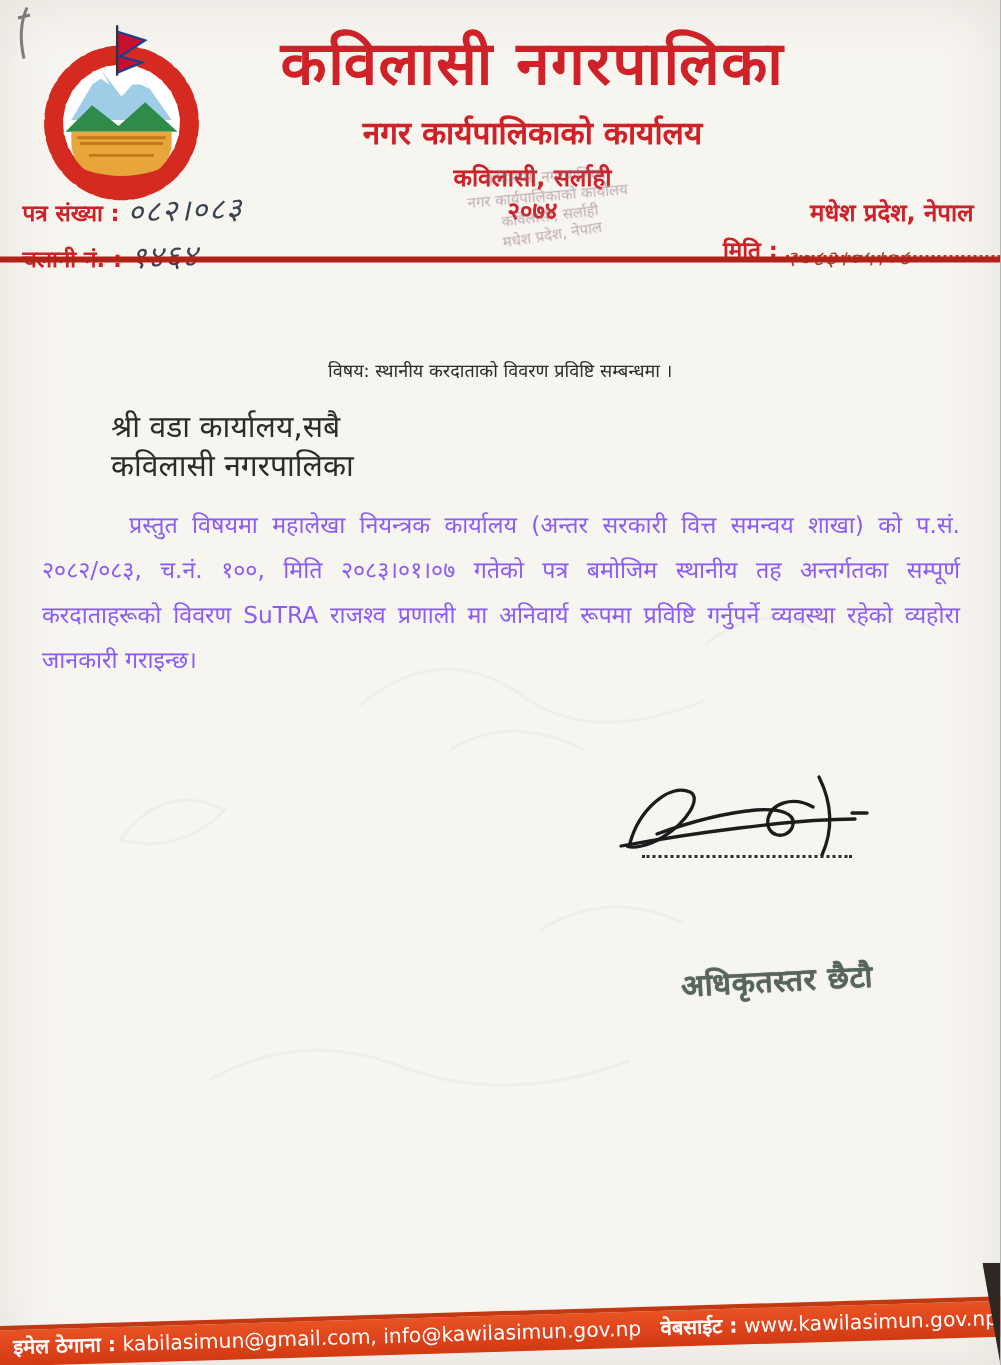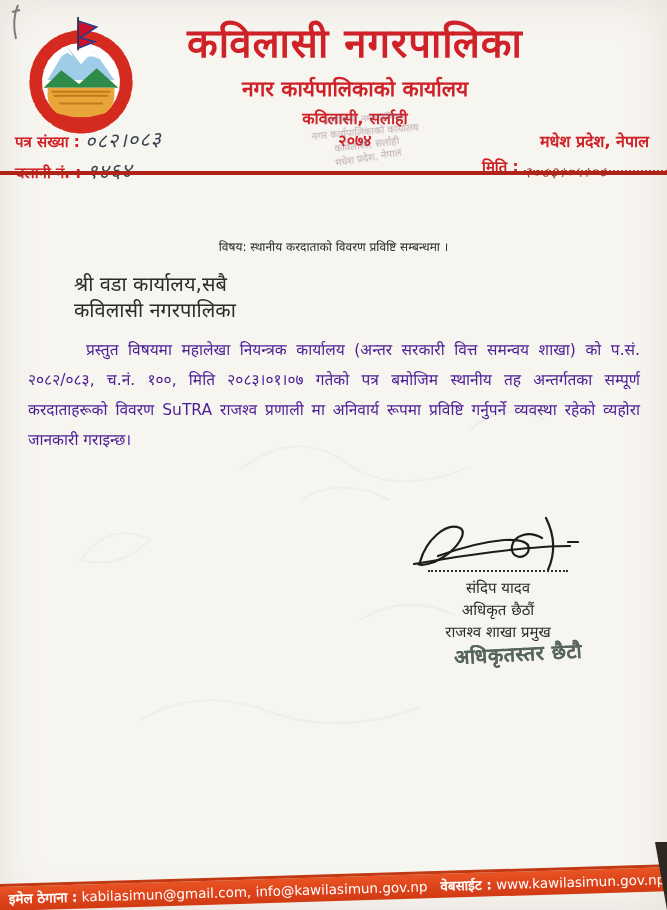--- a/index.html
+++ b/index.html
@@ -38,21 +38,21 @@
   
   .ink-stamp{position:absolute;left:282px;top:112px;width:168px;text-align:center;
     color:var(--stamp-purple);opacity:.55;transform:rotate(-7deg);font-size:10px;line-height:13px;
     filter:blur(.3px);}
   .ink-stamp .s1{transform:rotate(4deg);}
   .ink-stamp .s2{transform:rotate(2deg);}
   .ink-stamp .s4{transform:rotate(-2deg);}
   
   .subject{position:absolute;left:0;top:238px;width:667px;text-align:center;font-size:12px;color:var(--ink);}
   .addressee{position:absolute;left:38px;top:271px;font-size:20px;color:var(--ink);line-height:26px;margin-left:36px;}
-  .para{position:absolute;left:28px;width:612px;font-size:15.5px;color:#4c1d95;text-align:justify;line-height:30px;}
+  .para{position:absolute;left:28px;width:612px;font-size:15.5px;color:#8b5cf6;text-align:justify;line-height:30px;}
   .p1{top:335px;text-indent:58px;}
   .p2{top:431px;text-indent:12px;}
   
   .sig-svg{position:absolute;left:408px;top:512px;width:190px;height:64px;}
   .sig-dots{position:absolute;left:428px;top:570px;width:140px;border-bottom:2px dotted #2d2d2d;}
   .sig-block{position:absolute;left:408px;top:577px;width:180px;text-align:center;font-size:15px;color:var(--ink);line-height:21px;}
   .sig-line{margin-top:1px;}
   .level-stamp{position:absolute;left:408px;top:640px;width:220px;text-align:center;
     font-size:20px;font-weight:bold;color:var(--stamp-green);transform:rotate(-3deg);
     text-shadow:0 0 .6px rgba(70,87,75,.8);letter-spacing:.5px;opacity:.9;}
@@ -154,25 +154,20 @@
     <g stroke="#1c1c1c" stroke-width="2.2" fill="none" stroke-linecap="round">
       <path d="M12 50 C 18 28, 38 10, 52 16 C 60 20, 50 36, 34 46 C 24 52, 14 54, 10 52"></path>
       <path d="M30 44 C 52 36, 74 30, 96 28 C 112 27, 124 30, 120 40 C 116 48, 102 46, 104 34 C 106 24, 120 18, 134 26"></path>
       <path d="M138 6 C 146 22, 148 40, 140 58"></path>
       <path d="M6 52 C 50 44, 120 34, 162 34"></path>
       <path d="M160 30 L170 30"></path>
     </g>
   </svg>
   <div class="sig-dots"></div>
 
-  <div class="sig-block">
-    <div class="sig-line">संदिप यादव</div>
-    <div class="sig-line">अधिकृत छैठौं</div>
-    <div class="sig-line">राजश्व शाखा प्रमुख</div>
-  </div>
   <div class="level-stamp">अधिकृतस्तर छैटौ</div>
 
   <div class="footer-band">
     <b>इमेल ठेगाना :</b>
     <span>kabilasimun@gmail.com, info@kawilasimun.gov.np</span>
     &nbsp;
     <b>वेबसाईट :</b>
     <span>www.kawilasimun.gov.np</span>
   </div>
   <div class="corner-shadow"></div>

